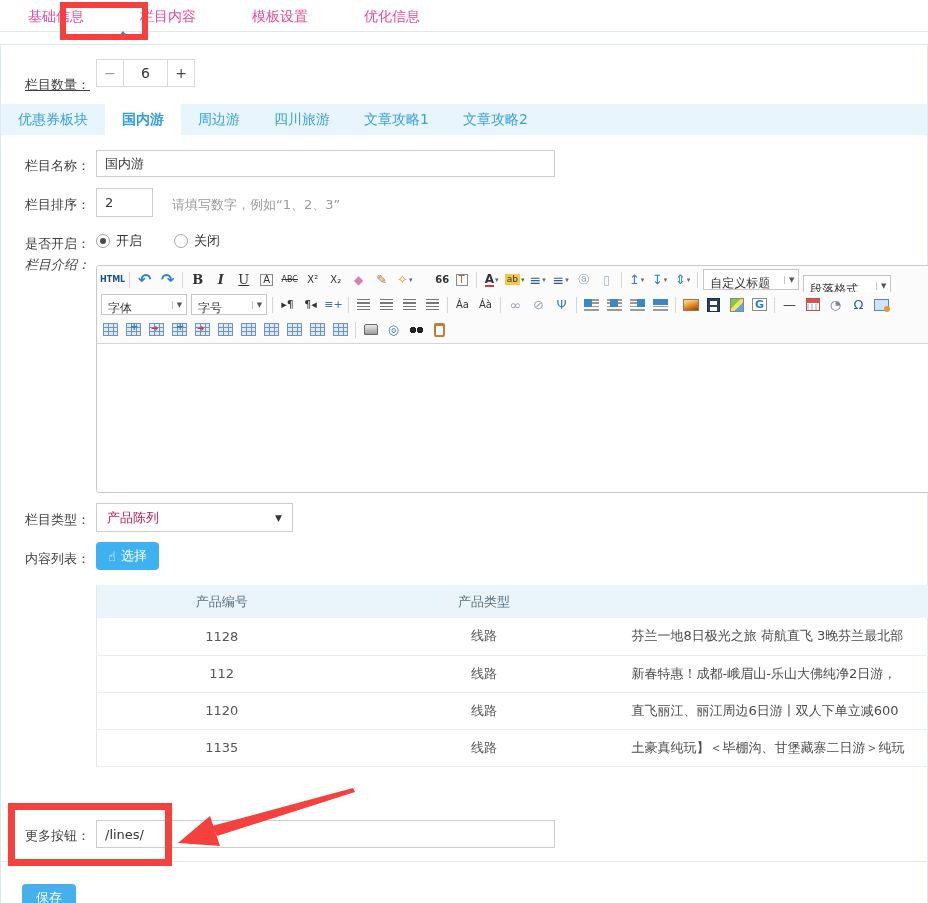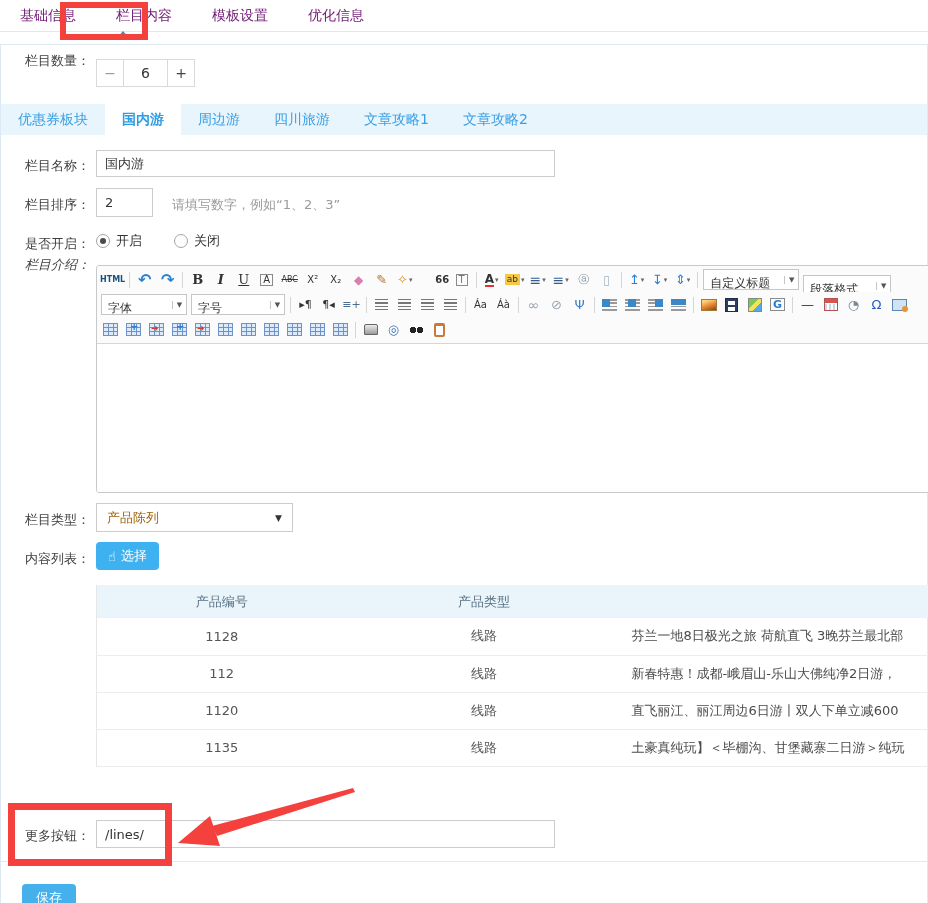--- a/index.html
+++ b/index.html
@@ -2,21 +2,21 @@
 <html><head>
 <meta charset="utf-8">
 <style>
   * { box-sizing: border-box; margin: 0; padding: 0; }
   html,body { width: 928px; height: 903px; overflow: hidden; background: #fff;
     font-family: "DejaVu Sans", "Liberation Sans", sans-serif; position: relative; }
 
   
   .top-tabs { position:absolute; top:0; left:0; right:0; height:32px;
     border-bottom:1px solid #e6e6e6; display:flex; align-items:center; padding-left:0; background:#fff; }
-  .top-tab { font-size:14px; color:#701a75; padding:0 20px; line-height:32px; cursor:default; white-space:nowrap;font-family:Liberation Mono, monospace; }
+  .top-tab { font-size:14px; color:#ec4899; padding:0 28px; line-height:32px; cursor:default; white-space:nowrap; }
   .tab-pointer { position:absolute; left:116px; top:31px; width:0; height:0; z-index:6;
     border-left:7px solid transparent; border-right:7px solid transparent; border-bottom:8px solid #2496c9; }
 
   
   .panel { position:absolute; top:44px; left:0; width:928px; height:880px;
     border:1px solid #dce8f2; background:#fff; }
 
   .flabel { position:absolute; left:0; width:90px; text-align:right; font-size:13px; color:#3f3f3f; white-space:nowrap; }
 
   
@@ -88,21 +88,21 @@
   .g-clip::after { content:""; position:absolute; left:2px; top:3px; width:7px; height:9px; background:#fdfdfd; }
   .g-tbl { width:15px; height:13px; border:1px solid #6f93c4; background:#dceafc;
     background-image:repeating-linear-gradient(to right,transparent 0 4px,#6f93c4 4px 5px),
                      repeating-linear-gradient(to bottom,transparent 0 3px,#6f93c4 3px 4px); position:relative; }
   .g-tbl-red::after { content:"➜"; position:absolute; left:1px; top:-1px; font-size:9px; color:#d23c30; }
   .g-tbl-plus::after { content:"+"; position:absolute; left:3px; top:-3px; font-size:10px; color:#2a7fd0; font-weight:bold; }
 
   
   .type-select { position:absolute; top:503px; left:96px; width:197px; height:29px; border:1px solid #ccc;
     background:#fff; display:flex; align-items:center; cursor:pointer; }
-  .type-select .txt { font-size:13px; color:#a16207; padding-left:10px; flex:1; }
+  .type-select .txt { font-size:13px; color:#be185d; padding-left:10px; flex:1; }
   .type-select .arr { font-size:9px; color:#333; padding-right:10px; }
 
   .btn-select { position:absolute; top:542px; left:96px; height:28px; padding:0 12px;
     background:#3eb1f1; border:none; border-radius:4px; color:#fff; font-size:13px; cursor:pointer;
     display:flex; align-items:center; gap:5px; font-family:inherit; }
   .btn-select .hand { font-size:13px; }
 
   
   .ptable { position:absolute; top:585px; left:96px; width:1010px; border-collapse:collapse;
     border-left:1px solid #e6e6e6; }
@@ -128,21 +128,21 @@
 <div class="top-tabs" id="top-tabs">
     <div class="top-tab">基础信息</div>
     <div class="top-tab">栏目内容</div>
     <div class="top-tab">模板设置</div>
     <div class="top-tab">优化信息</div>
   </div>
 <div class="tab-pointer"></div>
 
 <div class="panel"></div>
 
-<div class="flabel" style="top:52px;">栏目数量：</div>
+<div class="flabel" style="top:76px;text-decoration:underline;">栏目数量：</div>
 <div class="stepper">
   <div class="step-minus">−</div>
   <div class="step-val">6</div>
   <div class="step-plus">+</div>
 </div>
 
 <div class="sub-tabs" id="sub-tabs">
     <div class="sub-tab">优惠券板块</div>
     <div class="sub-tab active">国内游</div>
     <div class="sub-tab">周边游</div>
@@ -268,21 +268,21 @@
         <div class="ed-select" style="width: 88px; margin-top: 12px;">
           <span class="lbl">段落格式</span>
           <span class="car">▼</span>
         </div>
       </div>
       <div class="ed-row">
         <div class="ed-select" style="width: 86px;">
           <span class="lbl">字体</span>
           <span class="car">▼</span>
         </div>
-        <div class="ed-select" style="width: 94px;">
+        <div class="ed-select" style="width: 76px;">
           <span class="lbl">字号</span>
           <span class="car">▼</span>
         </div>
         <div class="ed-sep"></div>
         <div class="ed-i">
           <span style="color: rgb(51, 51, 51); font-size: 11px; line-height: 1;">▸¶</span>
         </div>
         <div class="ed-i">
           <span style="color: rgb(51, 51, 51); font-size: 11px; line-height: 1;">¶◂</span>
         </div>

